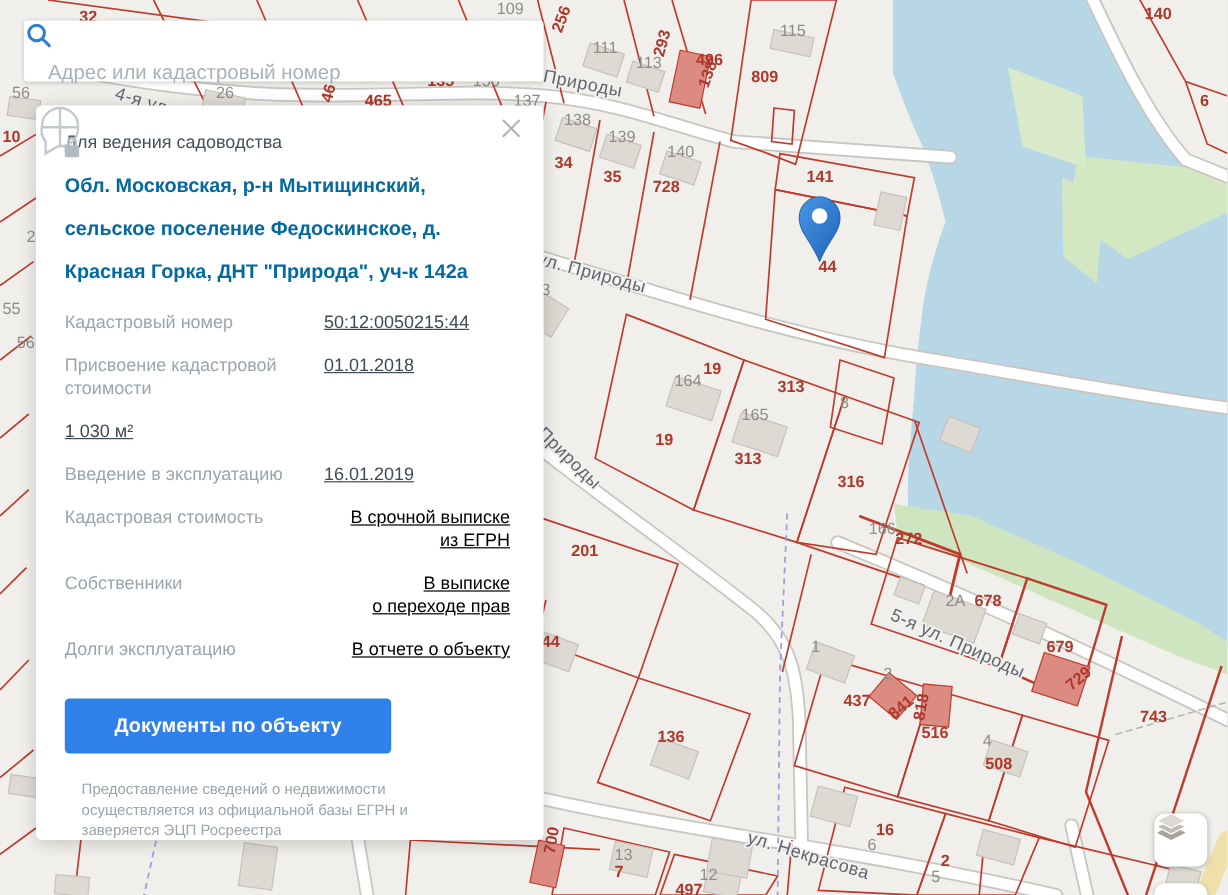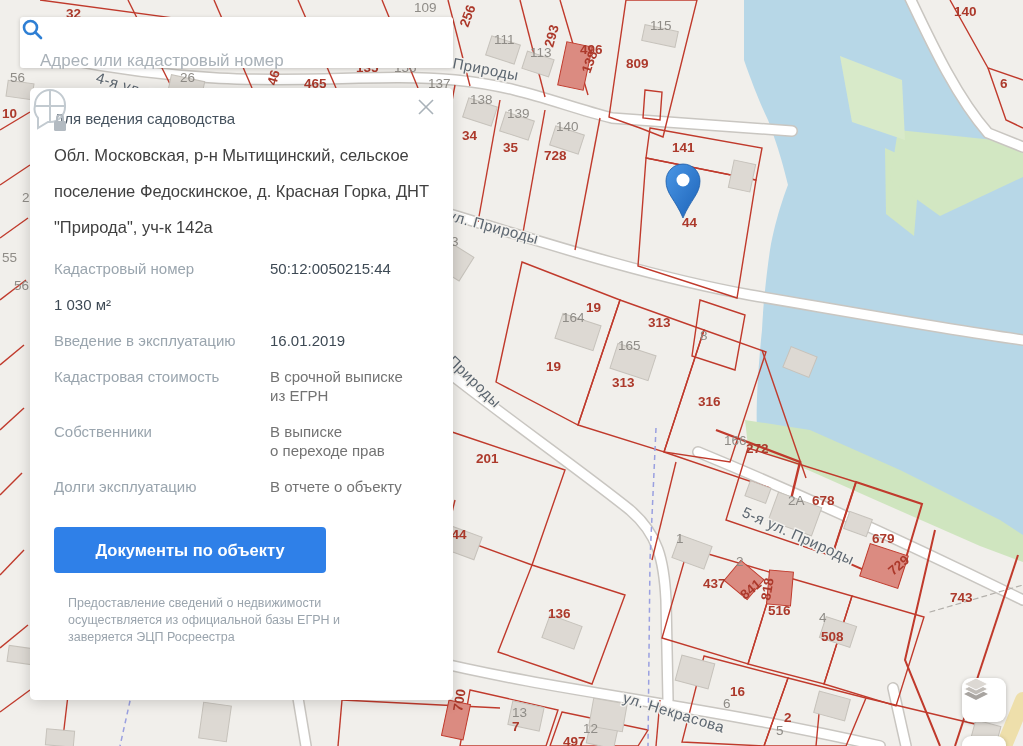--- a/index.html
+++ b/index.html
@@ -23,26 +23,26 @@
   .search-btn{width:46px;height:46px;border:none;background:transparent;cursor:pointer;
               display:flex;align-items:center;justify-content:center;}
 
   
   .card{position:absolute;left:30px;top:88px;width:423px;height:612px;background:#ffffff;
         border-radius:5px;box-shadow:0 2px 14px rgba(0,0,0,.18);z-index:20;
         padding:22px 28px 0 24px;box-sizing:border-box;}
   .card .close{position:absolute;top:10px;right:10px;width:26px;height:26px;border:none;background:transparent;
                cursor:pointer;display:flex;align-items:center;justify-content:center;padding:0;}
   .cat{font-size:15px;color:#45525e;margin:0 0 10px 0;}
-  .title{font-size:16.5px;font-weight:400;color:#404040;line-height:36px;margin:0 0 14px 0;width:380px;}
+  .title{font-size:16.5px;font-weight:700;color:#0369a1;line-height:36px;margin:0 0 14px 0;width:380px;}
   .rows{display:flex;flex-direction:column;}
   .row{display:flex;margin-bottom:17px;}
   .row .rl{flex:0 0 216px;font-size:15px;color:#9aa5ae;line-height:19px;padding-right:10px;box-sizing:border-box;}
-  .row .rv{flex:1;font-size:15px;color:#3e4a55;line-height:19px;white-space:pre-line;}
-  .row .rv.link{color:#737373;cursor:pointer;}
+  .row .rv{flex:1;font-size:15px;color:#3e4a55;line-height:19px;white-space:pre-line;text-decoration:underline;}
+  .row .rv.link{color:#000000;cursor:pointer;text-align:right;}
   .doc-btn{display:block;width:272px;height:46px;margin:14px 0 0 0;background:#2f80e8;color:#ffffff;
            border:none;border-radius:4px;font-size:16.5px;font-weight:700;cursor:pointer;
            font-family:"Liberation Sans",sans-serif;}
   .foot{display:flex;margin-top:22px;align-items:flex-end;}
   .foot .ftxt{font-size:12.5px;color:#9aa4ad;line-height:17px;width:310px;margin-left:14px;}
 
   
   .layers-btn{position:absolute;left:962px;top:678px;width:44px;height:44px;background:#fff;border:none;
               border-radius:9px;box-shadow:0 1px 4px rgba(0,0,0,.25);cursor:pointer;z-index:25;
               display:flex;align-items:center;justify-content:center;padding:0;}
@@ -313,20 +313,24 @@
 
     <p class="cat">Для ведения садоводства</p>
     <h1 class="title">Обл. Московская, р-н Мытищинский, сельское поселение Федоскинское, д. Красная Горка, ДНТ "Природа", уч-к 142а</h1>
 
     <div class="rows">
       <div class="row">
         <div class="rl">Кадастровый номер</div>
         <div class="rv">50:12:0050215:44</div>
       </div>
       <div class="row">
+        <div class="rl">Присвоение кадастровой стоимости</div>
+        <div class="rv">01.01.2018</div>
+      </div>
+      <div class="row">
         <div class="rv">1 030 м²</div>
       </div>
       <div class="row">
         <div class="rl">Введение в эксплуатацию</div>
         <div class="rv">16.01.2019</div>
       </div>
       <div class="row">
         <div class="rl">Кадастровая стоимость</div>
         <div class="rv link">В срочной выписке
 из ЕГРН</div>

